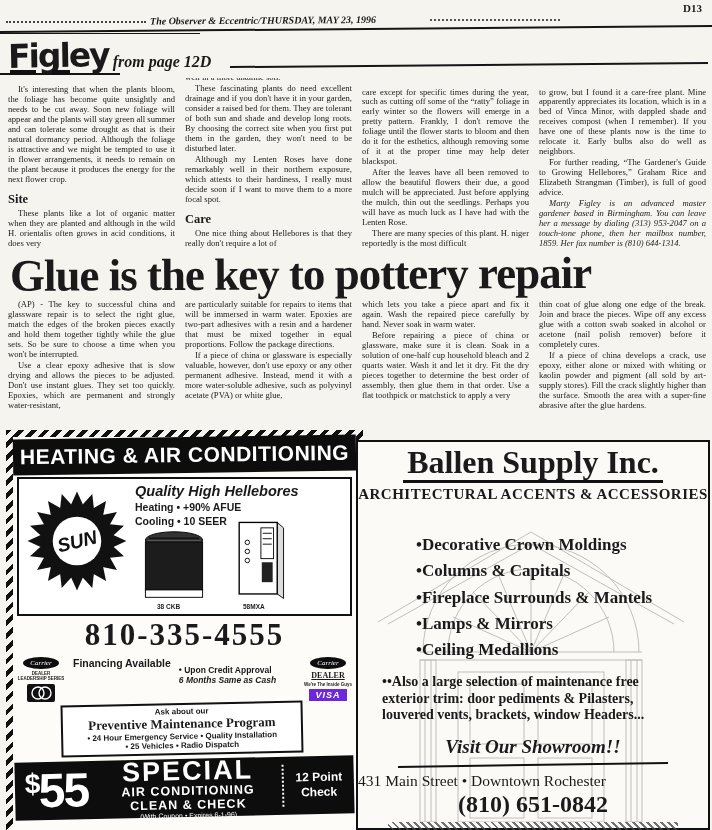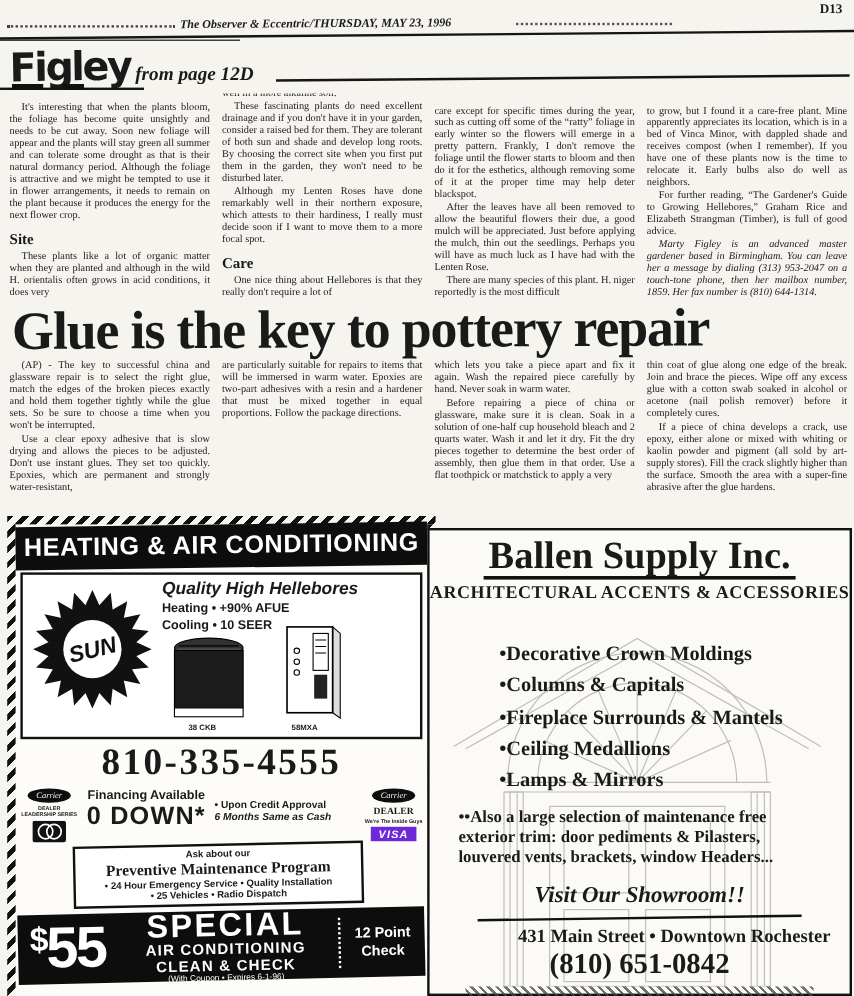--- a/index.html
+++ b/index.html
@@ -47,21 +47,21 @@
   .fin-row{position:absolute;top:220px;left:4px;right:4px;height:48px;display:flex;}
   .badge-col{width:48px;display:flex;flex-direction:column;align-items:center;gap:2px;}
   .fin-mid{flex:1;text-align:center;}
   .fin-avail{font-size:10.5px;font-weight:bold;}
   .fin-down{font-size:21px;font-weight:900;letter-spacing:1px;}
   .fin-bullets{flex:1.1;font-size:8.5px;font-weight:bold;text-align:left;padding-top:8px;}
   .fin-bullets .b2{font-style:italic;}
   .carrier-oval{background:#0d0d0d;color:#fff;border-radius:50%;font-style:italic;font-size:7px;
       padding:2px 7px;font-family:"Liberation Serif",serif;}
   .tiny-stack{font-size:4.5px;font-weight:bold;text-align:center;line-height:1.2;}
-  .dealer-word{font-size:8px;font-weight:bold;font-family:"Liberation Serif",serif;}
+  .dealer-word{font-size:8px;font-weight:bold;font-family:"Liberation Serif",serif;text-decoration:underline;}
   .visa{background:#6d28d9;color:#fff;font-style:italic;font-weight:900;font-size:9px;
       padding:1px 6px;letter-spacing:1px;}
   .program{position:absolute;top:266px;left:48px;width:230px;border:2px solid #111;background:#fff;
       text-align:center;transform:rotate(-1.2deg);padding:2px 4px 3px;}
   .prog-ask{font-size:8px;font-weight:bold;}
   .prog-title{font-size:13px;font-weight:bold;font-family:"Liberation Serif",serif;}
   .prog-line{font-size:8px;font-weight:bold;}
   .coupon{position:absolute;top:322px;left:2px;right:2px;height:58px;background:#0d0d0d;color:#fff;
       display:flex;align-items:center;transform:rotate(-1.3deg);}
   .c-price{font-size:48px;font-weight:900;line-height:1;padding:0 6px 0 10px;letter-spacing:-2px;}
@@ -77,21 +77,21 @@
   #ballen-ad{position:absolute;left:356px;top:440px;width:350px;height:386px;border:2px solid #111;
       background:#fbfaf6;}
   .sketch{position:absolute;left:0;top:60px;opacity:0.4;}
   .bal-title{position:absolute;top:2px;left:0;right:0;text-align:center;font-size:32px;font-weight:bold;}
   .bal-title span{border-bottom:3px solid #111;padding:0 4px;}
   .bal-sub{position:absolute;top:44px;left:0;right:0;text-align:center;font-size:15px;font-weight:bold;letter-spacing:0.5px;}
   .bal-bullets{position:absolute;top:90px;left:58px;font-size:17px;font-weight:bold;line-height:1.55;}
   .bal-also{position:absolute;top:232px;left:24px;width:305px;font-size:14px;font-weight:bold;line-height:1.18;}
   .bal-show{position:absolute;top:294px;left:0;right:0;text-align:center;font-size:19px;font-weight:bold;font-style:italic;}
   .bal-line{position:absolute;top:322px;left:40px;width:270px;border-top:2.5px solid #111;transform:rotate(-0.8deg);}
-  .bal-addr{position:absolute;top:330px;left:0;right:16px;text-align:right;font-size:15.5px;font-weight:bold;}
+  .bal-addr{position:absolute;top:330px;left:0;right:0;text-align:left;font-size:15.5px;font-weight:normal;}
   .bal-phone{position:absolute;top:349px;left:0;right:0;text-align:center;font-size:24px;font-weight:bold;}
   .bal-hatch{position:absolute;top:380px;left:30px;width:290px;height:11px;opacity:.75;
       background:repeating-linear-gradient(45deg,#444 0 2px,transparent 2px 5px);}
 </style>
 </head>
 <body>
 
 <div id="page">
 
   <div class="corner">D13</div>
@@ -136,20 +136,21 @@
   </div>
 
   <div class="headline">Glue is the key to pottery repair</div>
   <div class="cols" id="pottery-cols">
     <div class="col">
       <p>(AP) - The key to successful china and glassware repair is to select the right glue, match the edges of the broken pieces exactly and hold them together tightly while the glue sets. So be sure to choose a time when you won't be interrupted.</p>
       <p>Use a clear epoxy adhesive that is slow drying and allows the pieces to be adjusted. Don't use instant glues. They set too quickly. Epoxies, which are permanent and strongly water-resistant,</p>
     </div>
     <div class="col">
       <p class="noind">are particularly suitable for repairs to items that will be immersed in warm water. Epoxies are two-part adhesives with a resin and a hardener that must be mixed together in equal proportions. Follow the package directions.</p>
+      <p>If a piece of china or glassware is especially valuable, however, don't use epoxy or any other permanent adhesive. Instead, mend it with a more water-soluble adhesive, such as polyvinyl acetate (PVA) or white glue,</p>
     </div>
     <div class="col">
       <p class="noind">which lets you take a piece apart and fix it again. Wash the repaired piece carefully by hand. Never soak in warm water.</p>
       <p>Before repairing a piece of china or glassware, make sure it is clean. Soak in a solution of one-half cup household bleach and 2 quarts water. Wash it and let it dry. Fit the dry pieces together to determine the best order of assembly, then glue them in that order. Use a flat toothpick or matchstick to apply a very</p>
     </div>
     <div class="col">
       <p class="noind">thin coat of glue along one edge of the break. Join and brace the pieces. Wipe off any excess glue with a cotton swab soaked in alcohol or acetone (nail polish remover) before it completely cures.</p>
       <p>If a piece of china develops a crack, use epoxy, either alone or mixed with whiting or kaolin powder and pigment (all sold by art-supply stores). Fill the crack slightly higher than the surface. Smooth the area with a super-fine abrasive after the glue hardens.</p>
     </div>
   </div>
@@ -223,21 +224,20 @@
         <span class="carrier-oval">Carrier</span>
         <span class="tiny-stack">DEALER LEADERSHIP SERIES</span>
         <svg width="28" height="18" viewBox="0 0 28 18">
           <rect x="0" y="0" width="28" height="18" rx="2" fill="#111"></rect>
           <circle cx="11" cy="9" r="6" fill="none" stroke="#fff" stroke-width="1.4"></circle>
           <circle cx="18" cy="9" r="6" fill="none" stroke="#fff" stroke-width="1.4"></circle>
         </svg>
       </div>
       <div class="fin-mid">
         <div class="fin-avail">Financing Available</div>
-        <div class="fin-down">0 DOWN*</div>
       </div>
       <div class="fin-bullets">
         <div class="b1">• Upon Credit Approval</div>
         <div class="b2">6 Months Same as Cash</div>
       </div>
       <div class="badge-col">
         <span class="carrier-oval">Carrier</span>
         <span class="dealer-word">DEALER</span>
         <span class="tiny-stack">We're The Inside Guys</span>
         <span class="visa">VISA</span>
@@ -293,22 +293,22 @@
       </g>
     </svg>
 
     <div class="bal-title"><span>Ballen Supply Inc.</span></div>
     <div class="bal-sub">ARCHITECTURAL ACCENTS &amp; ACCESSORIES</div>
 
     <div class="bal-bullets">
       <div>•Decorative Crown Moldings</div>
       <div>•Columns &amp; Capitals</div>
       <div>•Fireplace Surrounds &amp; Mantels</div>
+      <div>•Lamps &amp; Mirrors</div>
       <div>•Ceiling Medallions</div>
-      <div>•Lamps &amp; Mirrors</div>
     </div>
 
     <div class="bal-also">••Also a large selection of maintenance free exterior trim:  door pediments &amp; Pilasters, louvered vents, brackets, window Headers...</div>
     <div class="bal-show">Visit Our Showroom!!</div>
     <div class="bal-line"></div>
     <div class="bal-addr">431 Main Street • Downtown Rochester</div>
     <div class="bal-phone">(810) 651-0842</div>
     <div class="bal-hatch"></div>
   </div>
 

